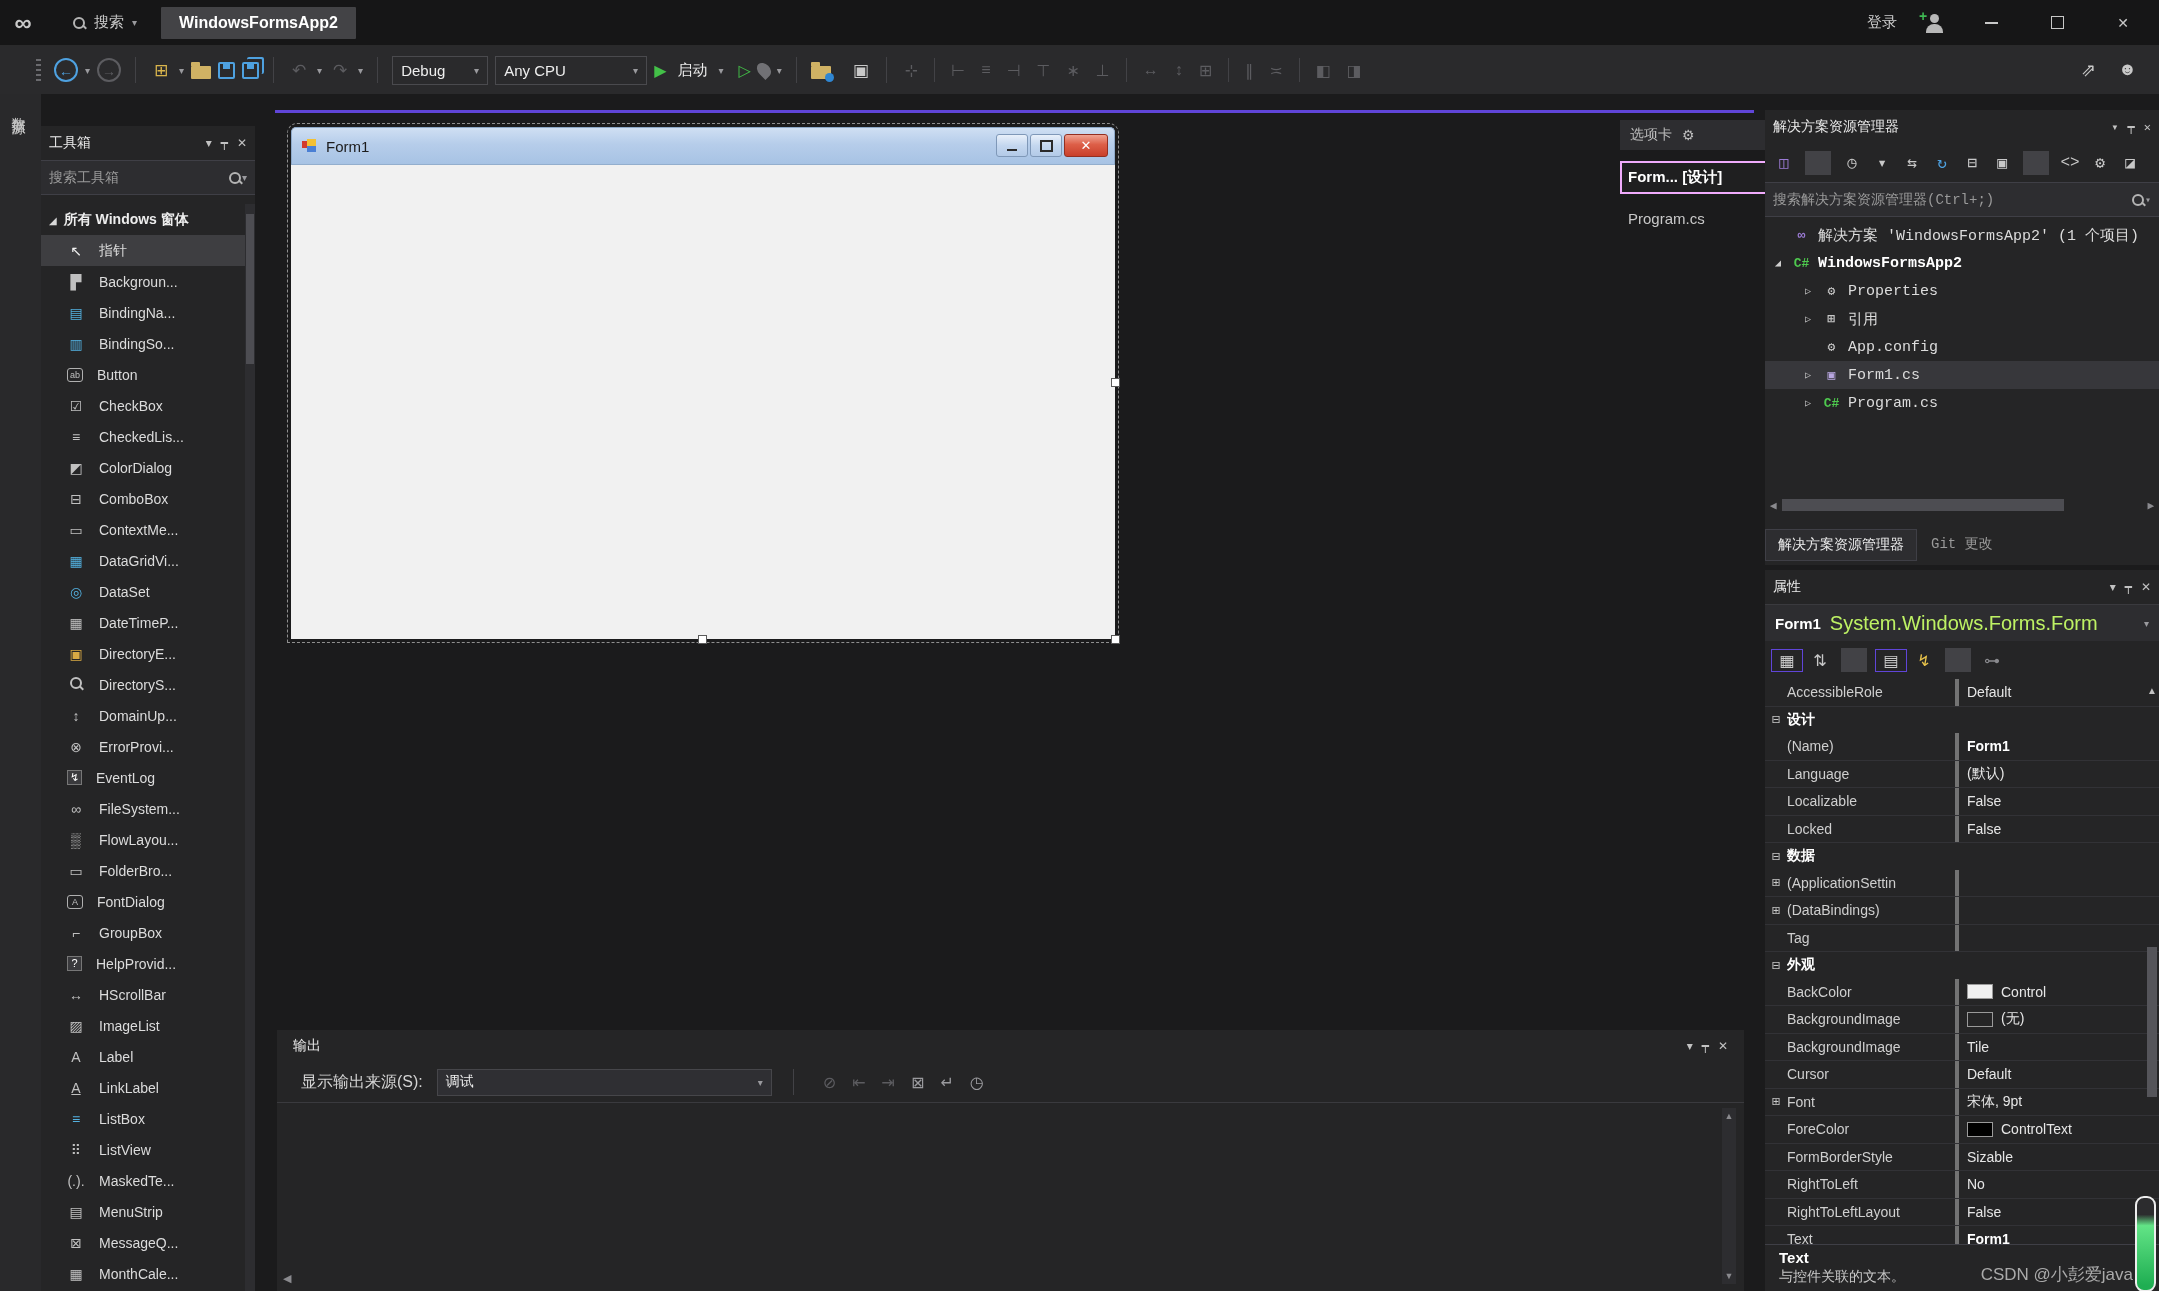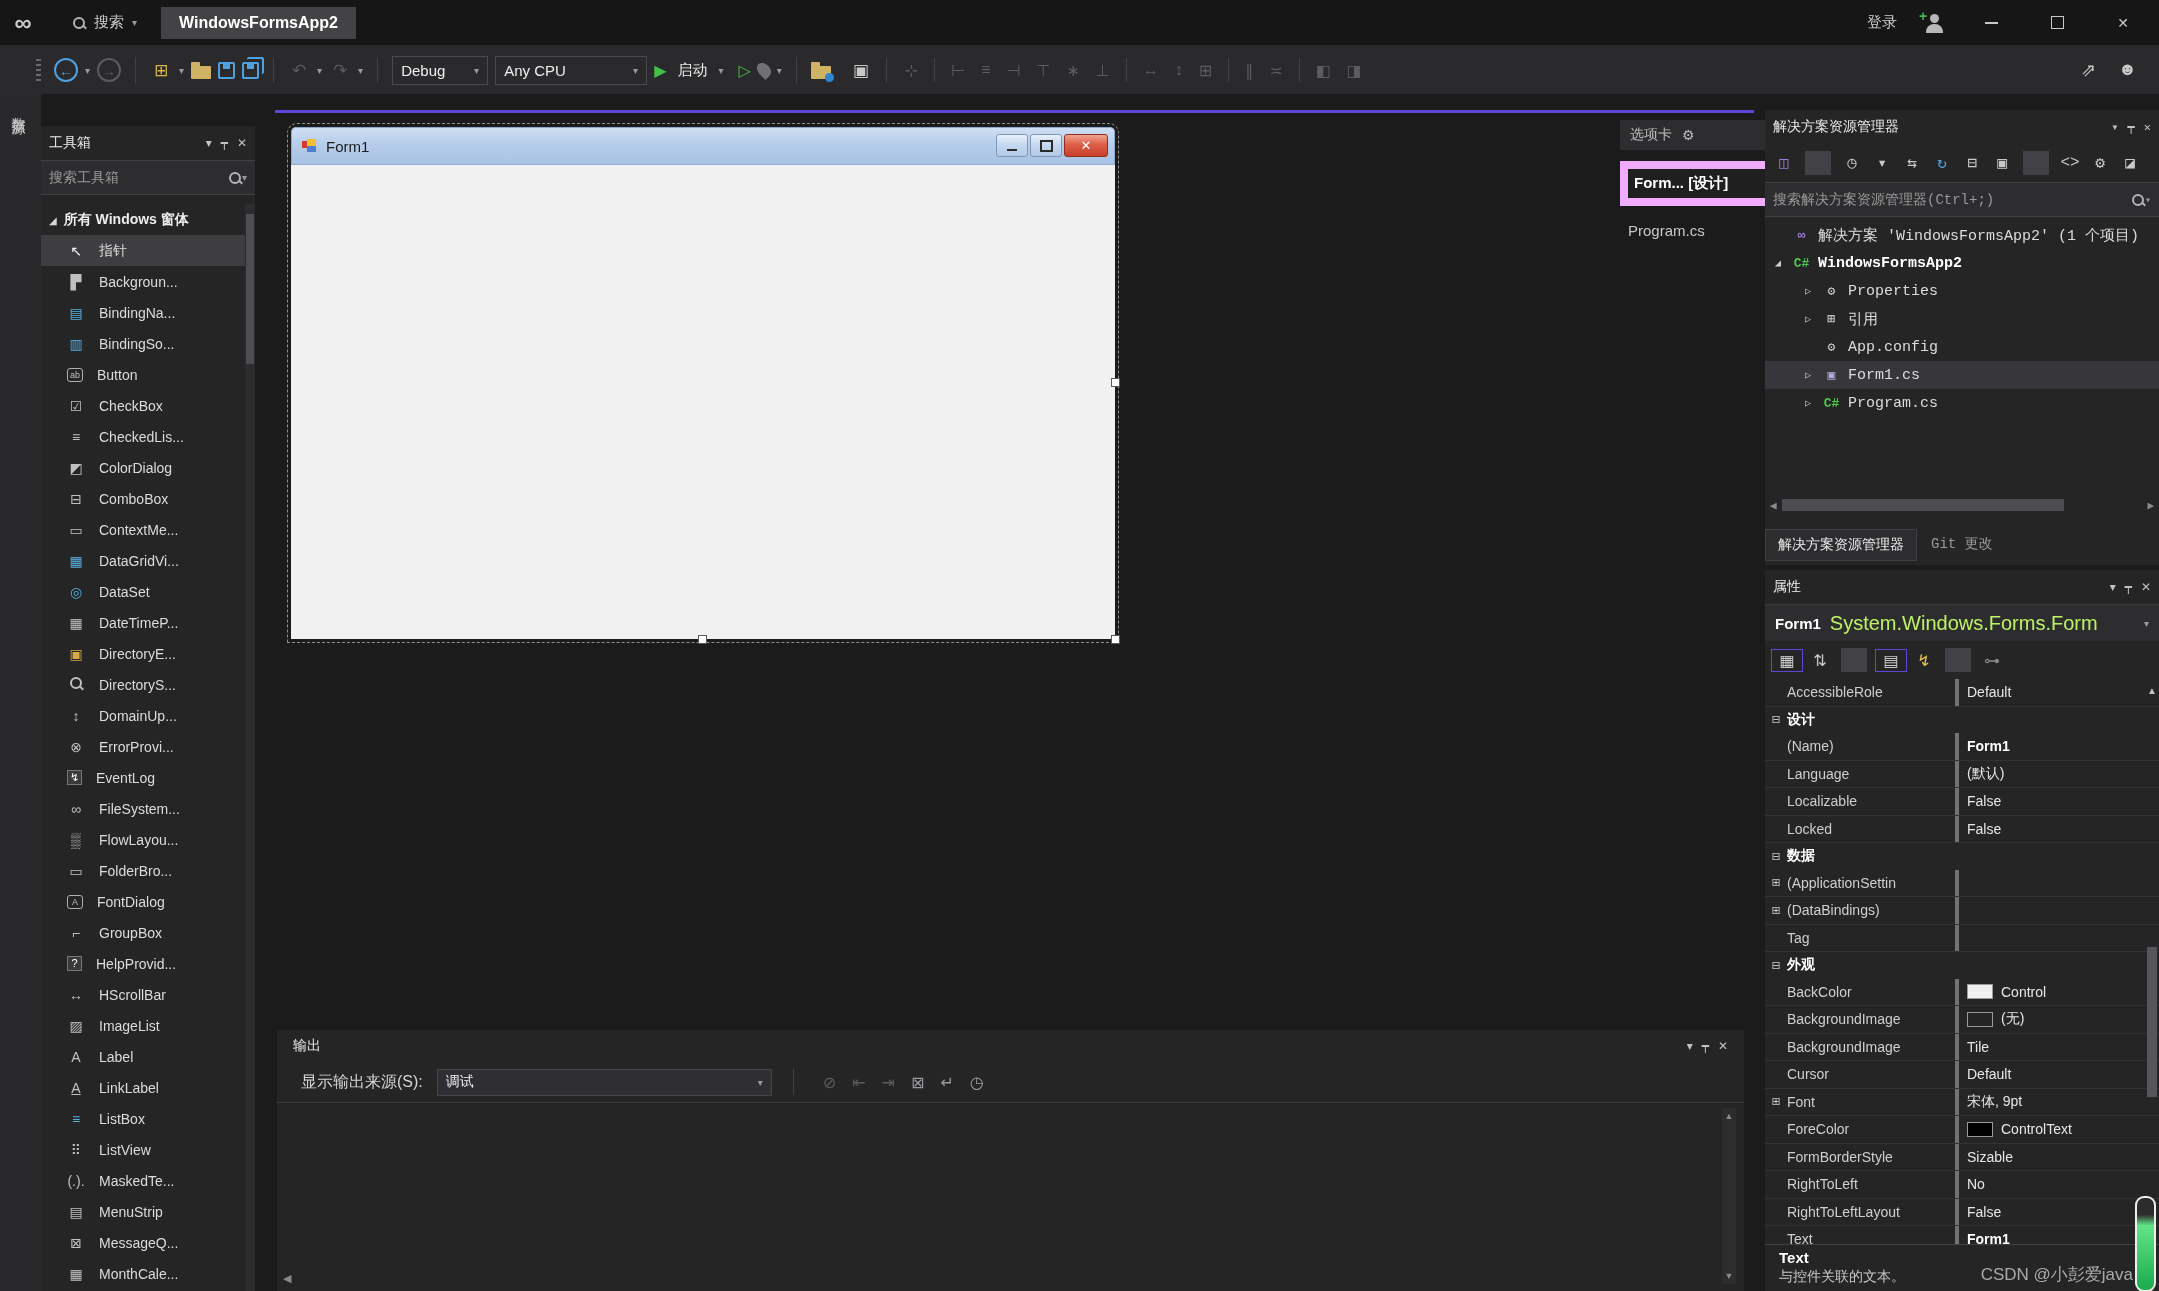--- a/index.html
+++ b/index.html
@@ -98,21 +98,21 @@
   .fbtn .bar{width:10px;height:2px;background:#2a2a2a;margin-top:8px;}
   .fbtn .sq{width:9px;height:8px;border:2px solid #2a2a2a;}
   .fbtn.close{width:42px;border-color:#932f21;background:linear-gradient(#f0a493,#dd5f48 45%,#c93f2a);
               color:#fff;font-weight:bold;font-size:13px;}
   .handle{position:absolute;width:9px;height:9px;background:#fff;border:1px solid #5a5a5a;box-sizing:border-box;}
   
   .tabwell{position:absolute;left:1600px;top:120px;width:156px;margin-left:20px;}
   .tw-hdr{display:flex;align-items:center;gap:10px;background:#2d2d30;height:30px;padding:0 10px;
           color:#bdbdbd;font-size:14px;box-sizing:border-box;}
   .tw-tab{margin-top:11px;font-size:15px;color:#c8c8c8;padding:5px 8px;white-space:nowrap;}
-  .tw-tab.active{border:8px solid #f0abfc;background:#1f1f20;color:#fff;font-weight:bold;padding:5px 6px;}
+  .tw-tab.active{border:2px solid #f0abfc;background:#1f1f20;color:#fff;font-weight:bold;padding:5px 6px;}
   
   .output{position:absolute;left:277px;top:1030px;width:1467px;height:261px;background:#252526;}
   .out-hdr{display:flex;align-items:center;height:32px;padding:0 16px;}
   .out-hdr .t{flex:1;font-size:14px;color:#eaeaea;}
   .srcrow{display:flex;align-items:center;height:40px;padding:0 24px;gap:14px;border-bottom:1px solid #3a3a3e;}
   .srclabel{font-size:16px;color:#d4d4d4;}
   .srcdd{display:flex;align-items:center;justify-content:space-between;width:335px;height:27px;
          background:#2f2f33;border:1px solid #46464a;padding:0 8px;color:#f0f0f0;font-size:14px;box-sizing:border-box;}
   .outico{font-size:16px;color:#9a9a9e;margin:0 8px;}
   .outico.dis{color:#5c5c60;}

